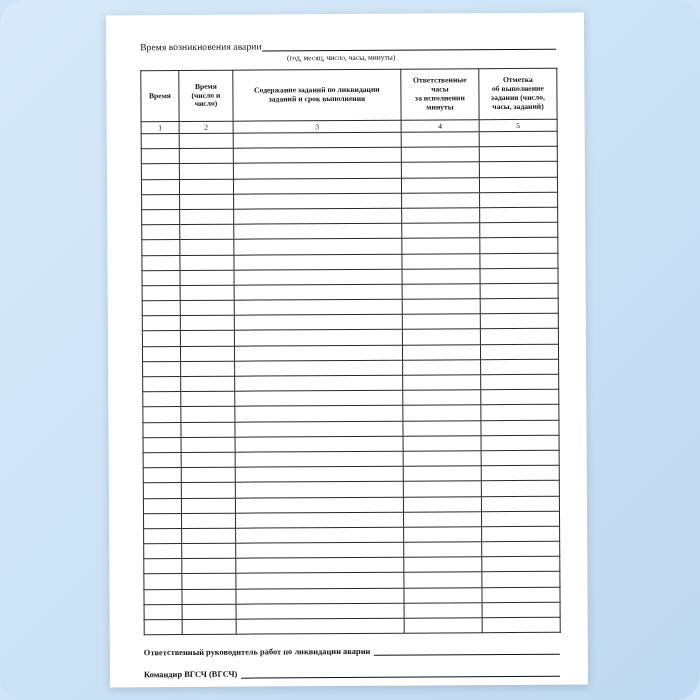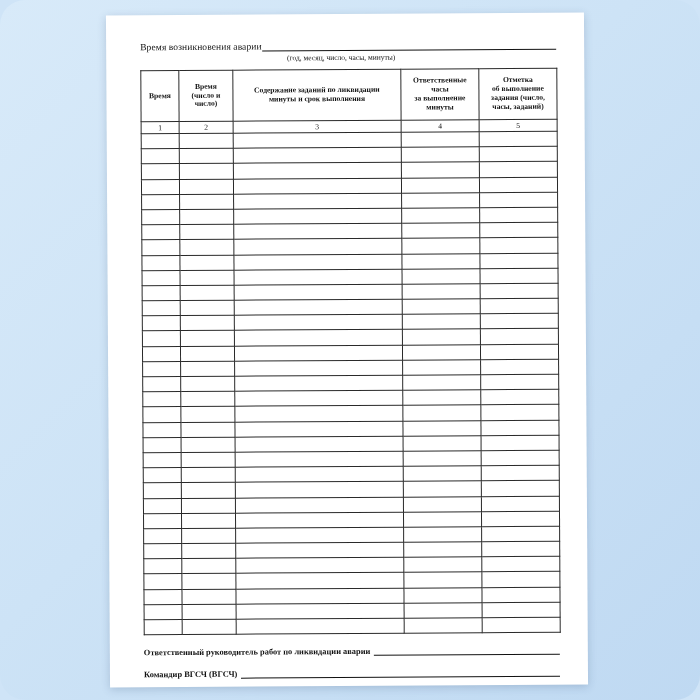--- a/index.html
+++ b/index.html
@@ -144,26 +144,26 @@
             <th>
               <div>Время</div>
             </th>
             <th>
               <div>Время</div>
               <div>(число и</div>
               <div>число)</div>
             </th>
             <th>
               <div>Содержание заданий  по ликвидации</div>
-              <div>минуты  и срок выполнения</div>
+              <div>заданий  и срок выполнения</div>
             </th>
             <th>
               <div>Ответственные</div>
               <div>часы</div>
-              <div>за выполнение</div>
+              <div>за исполнении</div>
               <div>минуты</div>
             </th>
             <th>
               <div>Отметка</div>
               <div>об выполнение</div>
               <div>задания (число,</div>
               <div>часы, заданий)</div>
             </th>
           </tr>
           <tr>

